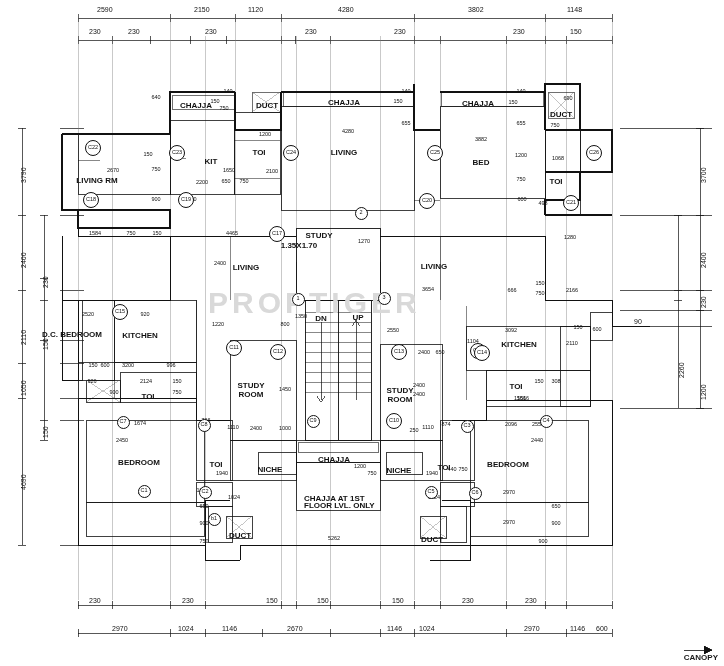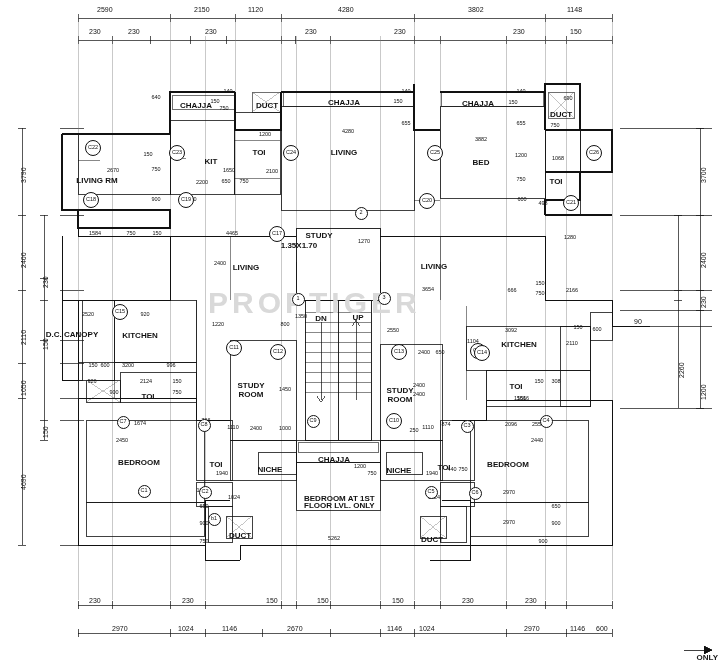--- a/index.html
+++ b/index.html
@@ -366,21 +366,21 @@
 <div class="lbl rot" style="left:42px;top:350px;">150</div>
 <div class="lbl rot" style="left:42px;top:438px;">150</div>
 
 <div class="lbl rot" style="left:700px;top:183px;">3700</div>
 <div class="lbl rot" style="left:700px;top:268px;">2400</div>
 <div class="lbl rot" style="left:700px;top:308px;">230</div>
 <div class="lbl rot" style="left:678px;top:378px;">2260</div>
 <div class="lbl rot" style="left:700px;top:400px;">1200</div>
 <div class="lbl" style="left:634px;top:318px;">90</div>
 
-<div class="north">ONLY</div>
+<div class="north">CANOPY</div>
 
 <div class="rm" style="left: 67px; top: 176px; width: 60px;">LIVING RM</div>
 <div class="rm" style="left: 181px; top: 157px; width: 60px;">KIT</div>
 <div class="rm" style="left: 229px; top: 148px; width: 60px;">TOI</div>
 <div class="rm" style="left: 314px; top: 148px; width: 60px;">LIVING</div>
 <div class="rm" style="left: 451px; top: 158px; width: 60px;">BED</div>
 <div class="rm" style="left: 526px; top: 177px; width: 60px;">TOI</div>
 <div class="rm" style="left: 289px; top: 231px; width: 60px;">STUDY</div>
 <div class="rm" style="left: 269px; top: 241px; width: 60px;">1.35X1.70</div>
 <div class="rm" style="left: 216px; top: 263px; width: 60px;">LIVING</div>
@@ -402,23 +402,23 @@
 <div class="rm" style="left: 304px; top: 455px; width: 60px;">CHAJJA</div>
 <div class="rm" style="left: 166px; top: 101px; width: 60px;">CHAJJA</div>
 <div class="rm" style="left: 314px; top: 98px; width: 60px;">CHAJJA</div>
 <div class="rm" style="left: 448px; top: 99px; width: 60px;">CHAJJA</div>
 <div class="rm" style="left: 237px; top: 101px; width: 60px;">DUCT</div>
 <div class="rm" style="left: 531px; top: 110px; width: 60px;">DUCT</div>
 <div class="rm" style="left: 210px; top: 531px; width: 60px;">DUCT</div>
 <div class="rm" style="left: 402px; top: 535px; width: 60px;">DUCT</div>
 <div class="rm" style="left: 291px; top: 314px; width: 60px;">DN</div>
 <div class="rm" style="left: 328px; top: 313px; width: 60px;">UP</div>
-<div class="rm" style="left: 304px; top: 494px; width: 60px;">BEDROOM AT 1ST</div>
+<div class="rm" style="left: 304px; top: 494px; width: 60px;">CHAJJA AT 1ST</div>
 <div class="rm" style="left: 304px; top: 501px; width: 60px;">FLOOR LVL. ONLY</div>
-<div class="rm" style="left: 42px; top: 330px; width: 60px;">D.C. CANOPY</div>
+<div class="rm" style="left: 42px; top: 330px; width: 60px;">D.C. BEDROOM</div>
 <div class="lbl s5" style="left: 146px; top: 94px; width: 20px; text-align: center;">640</div>
 <div class="lbl s5" style="left: 218px; top: 88px; width: 20px; text-align: center;">140</div>
 <div class="lbl s5" style="left: 205px; top: 98px; width: 20px; text-align: center;">150</div>
 <div class="lbl s5" style="left: 214px; top: 105px; width: 20px; text-align: center;">750</div>
 <div class="lbl s5" style="left: 255px; top: 131px; width: 20px; text-align: center;">1200</div>
 <div class="lbl s5" style="left: 338px; top: 128px; width: 20px; text-align: center;">4280</div>
 <div class="lbl s5" style="left: 388px; top: 98px; width: 20px; text-align: center;">150</div>
 <div class="lbl s5" style="left: 396px; top: 88px; width: 20px; text-align: center;">140</div>
 <div class="lbl s5" style="left: 396px; top: 120px; width: 20px; text-align: center;">655</div>
 <div class="lbl s5" style="left: 471px; top: 136px; width: 20px; text-align: center;">3882</div>

